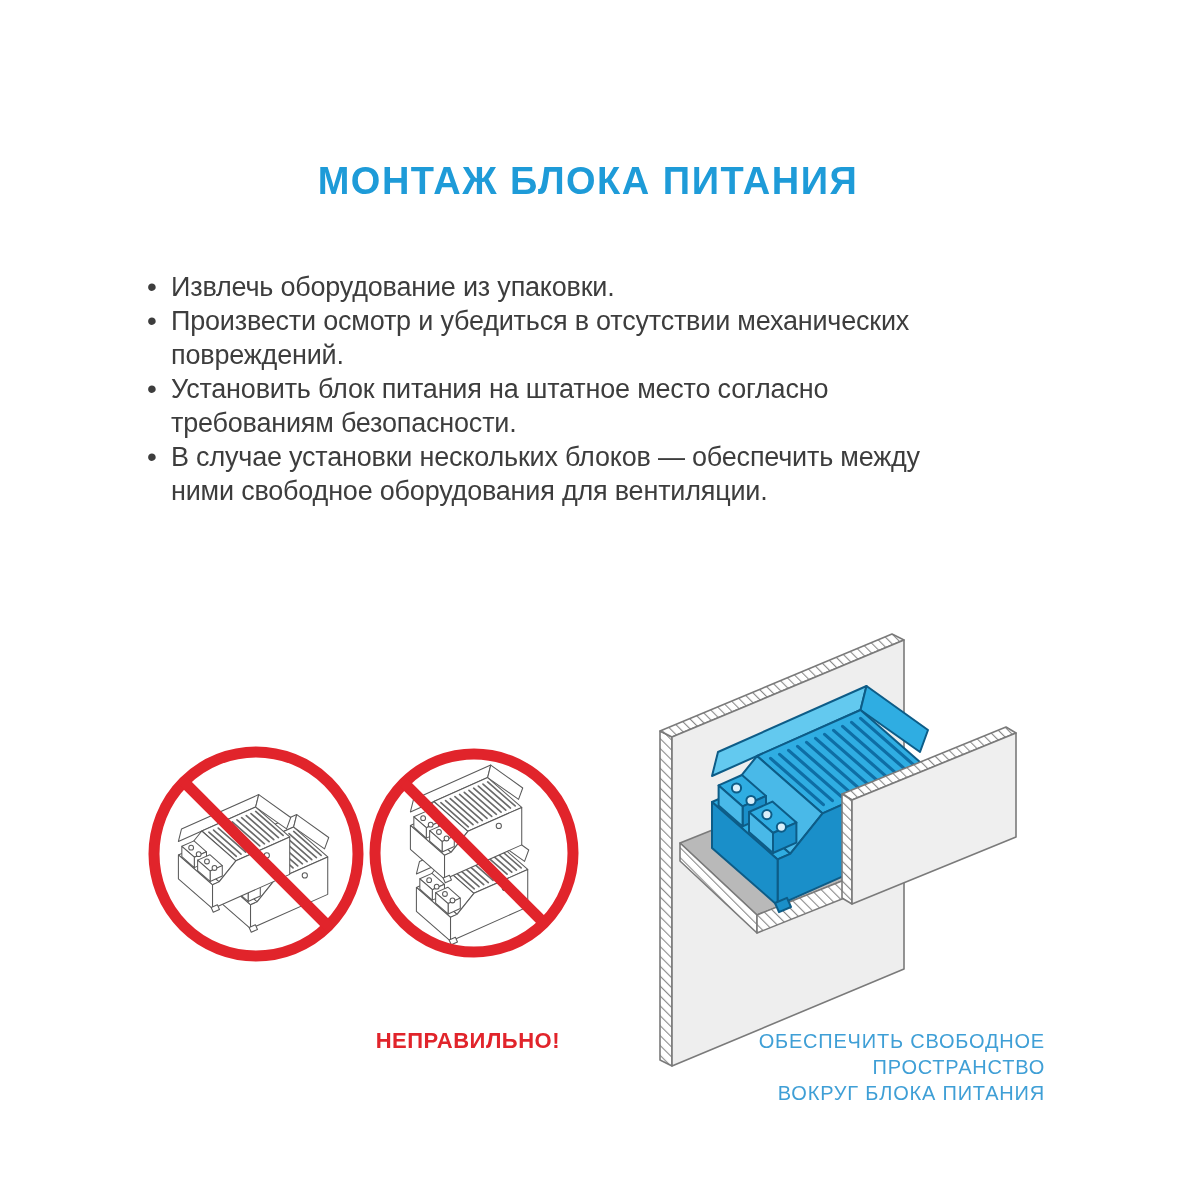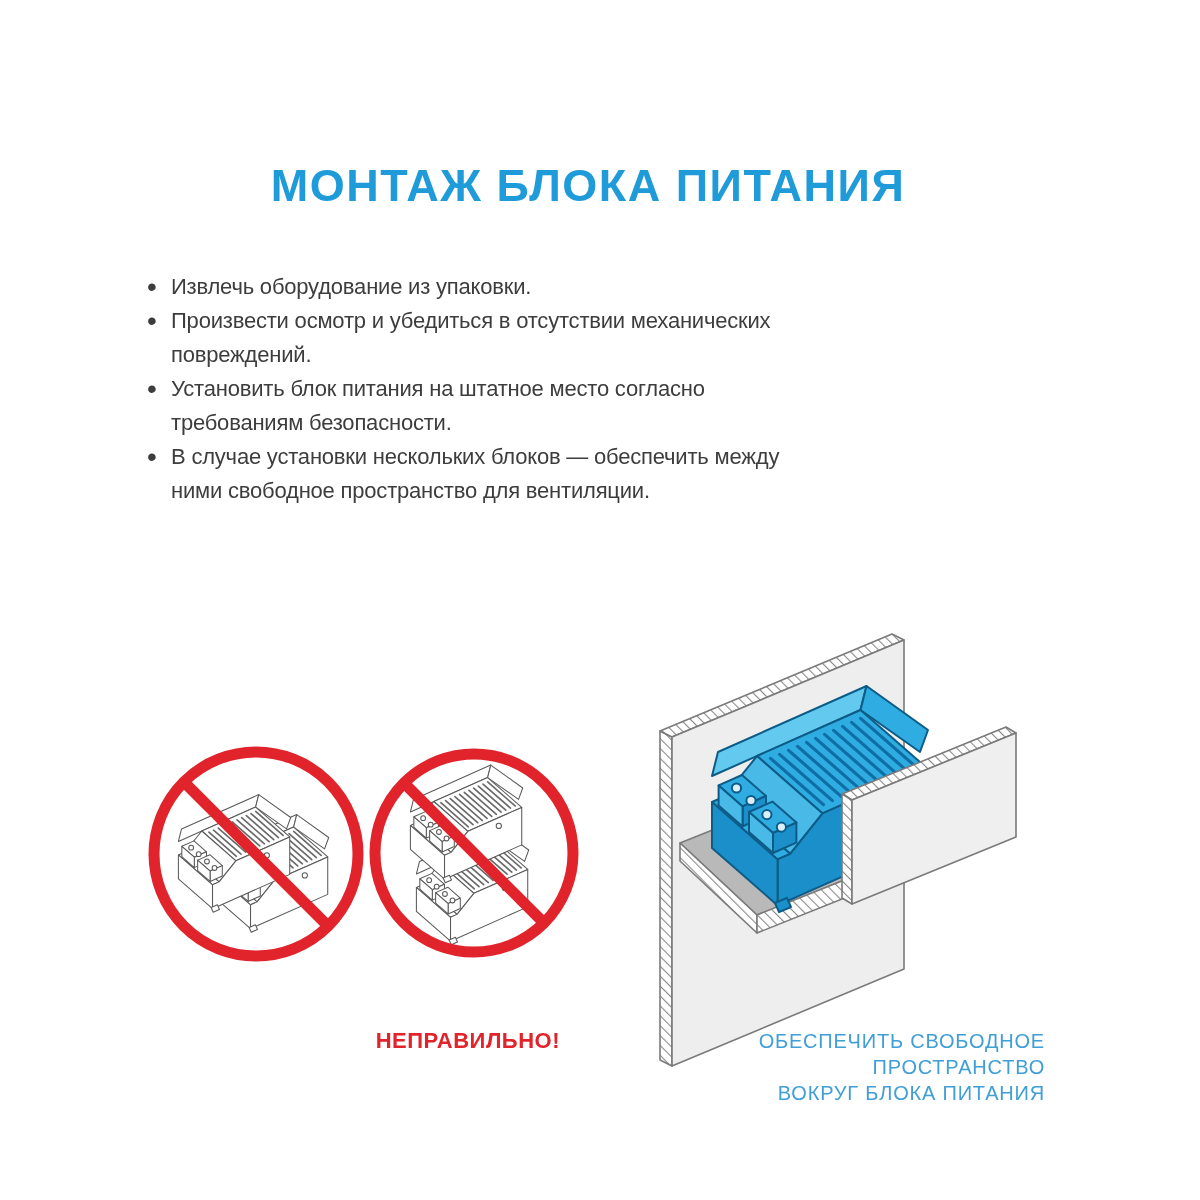--- a/index.html
+++ b/index.html
@@ -2,28 +2,28 @@
 <html><head>
 <meta charset="utf-8">
 <style>
   html,body{margin:0;padding:0;background:#fff;}
   .page{
     position:relative;width:1200px;height:1200px;background:#ffffff;overflow:hidden;
     font-family:"Liberation Sans", sans-serif;
   }
   .title{
     position:absolute;left:0;top:160px;width:1176px;text-align:center;
-    font-size:45px;font-weight:bold;letter-spacing:1.5px;color:#1e9bd8;margin:0;
+    font-size:38px;font-weight:bold;letter-spacing:1.5px;color:#1e9bd8;margin:0;
   }
   .instructions{
     position:absolute;left:147px;top:270px;width:930px;margin:0;padding:0 0 0 24px;
     list-style:none;
   }
   .instructions li{
-    position:relative;font-size:22px;line-height:34px;color:#3d3d3d;
+    position:relative;font-size:27px;line-height:34px;color:#3d3d3d;
     letter-spacing:-0.2px;white-space:pre-line;margin:0;padding:0;
   }
   .instructions li::before{
     content:"\2022";position:absolute;left:-24px;top:0;color:#3d3d3d;font-size:28px;
   }
   .wrong-icons{position:absolute;left:140px;top:735px;width:480px;height:240px;}
   .wrong-label{
     position:absolute;left:150px;top:1028px;width:410px;text-align:right;
     font-size:22px;font-weight:bold;letter-spacing:0.5px;color:#e1242b;
   }
@@ -101,21 +101,21 @@
 
   <h1 class="title">МОНТАЖ БЛОКА ПИТАНИЯ</h1>
 
   <ul class="instructions">
     <li>Извлечь оборудование из упаковки.</li>
     <li>Произвести осмотр и убедиться в отсутствии механических
 повреждений.</li>
     <li>Установить блок питания на штатное место согласно
 требованиям безопасности.</li>
     <li>В случае установки нескольких блоков — обеспечить между
-ними свободное пространство для вентиляции.</li>
+ними свободное оборудования для вентиляции.</li>
   </ul>
 
   <svg class="wrong-icons" viewBox="140 735 480 240">
 
     <g>
       <use href="#psu" transform="translate(206,812) scale(0.52)"></use>
       <use href="#psu" transform="translate(168,792) scale(0.52)"></use>
       <g stroke="#e1242b" stroke-width="11" fill="none">
         <circle cx="256" cy="854" r="102"></circle>
         <line x1="184" y1="782" x2="328" y2="926"></line>

